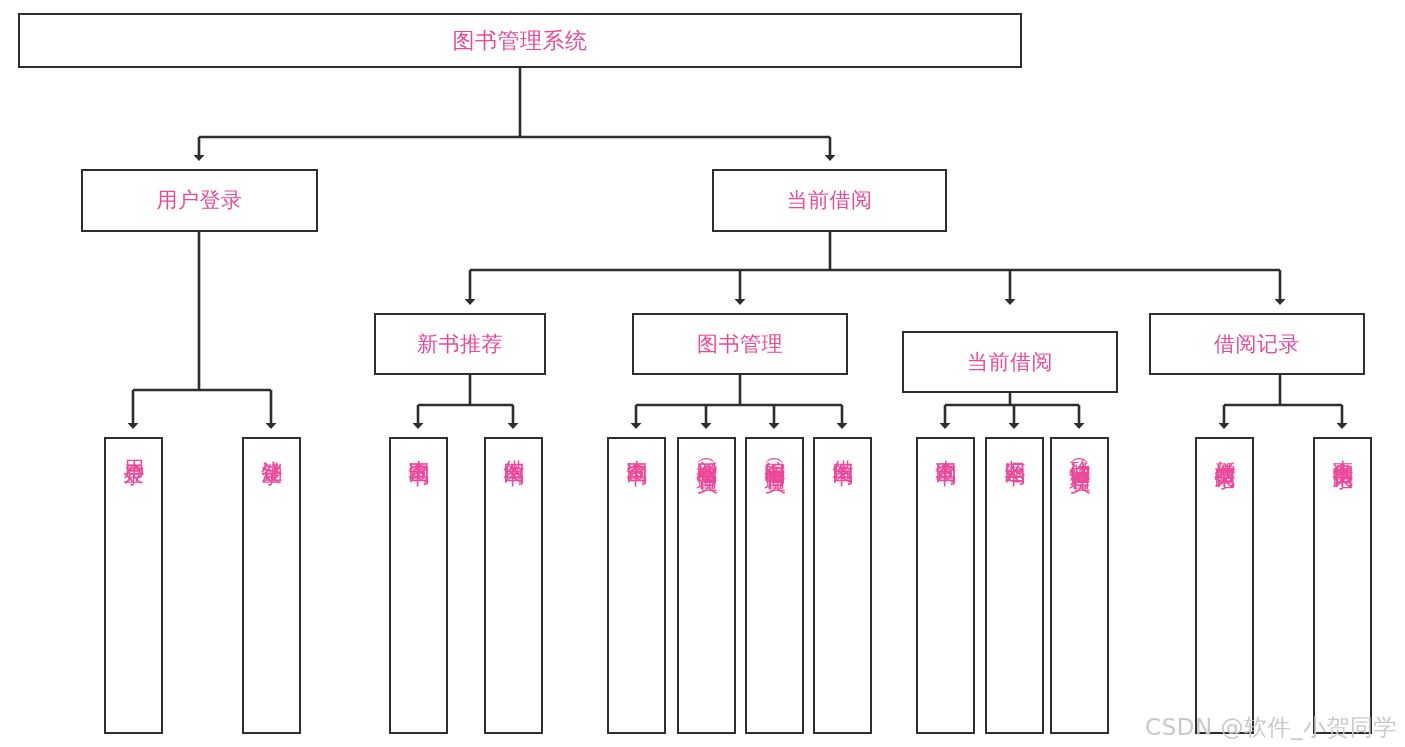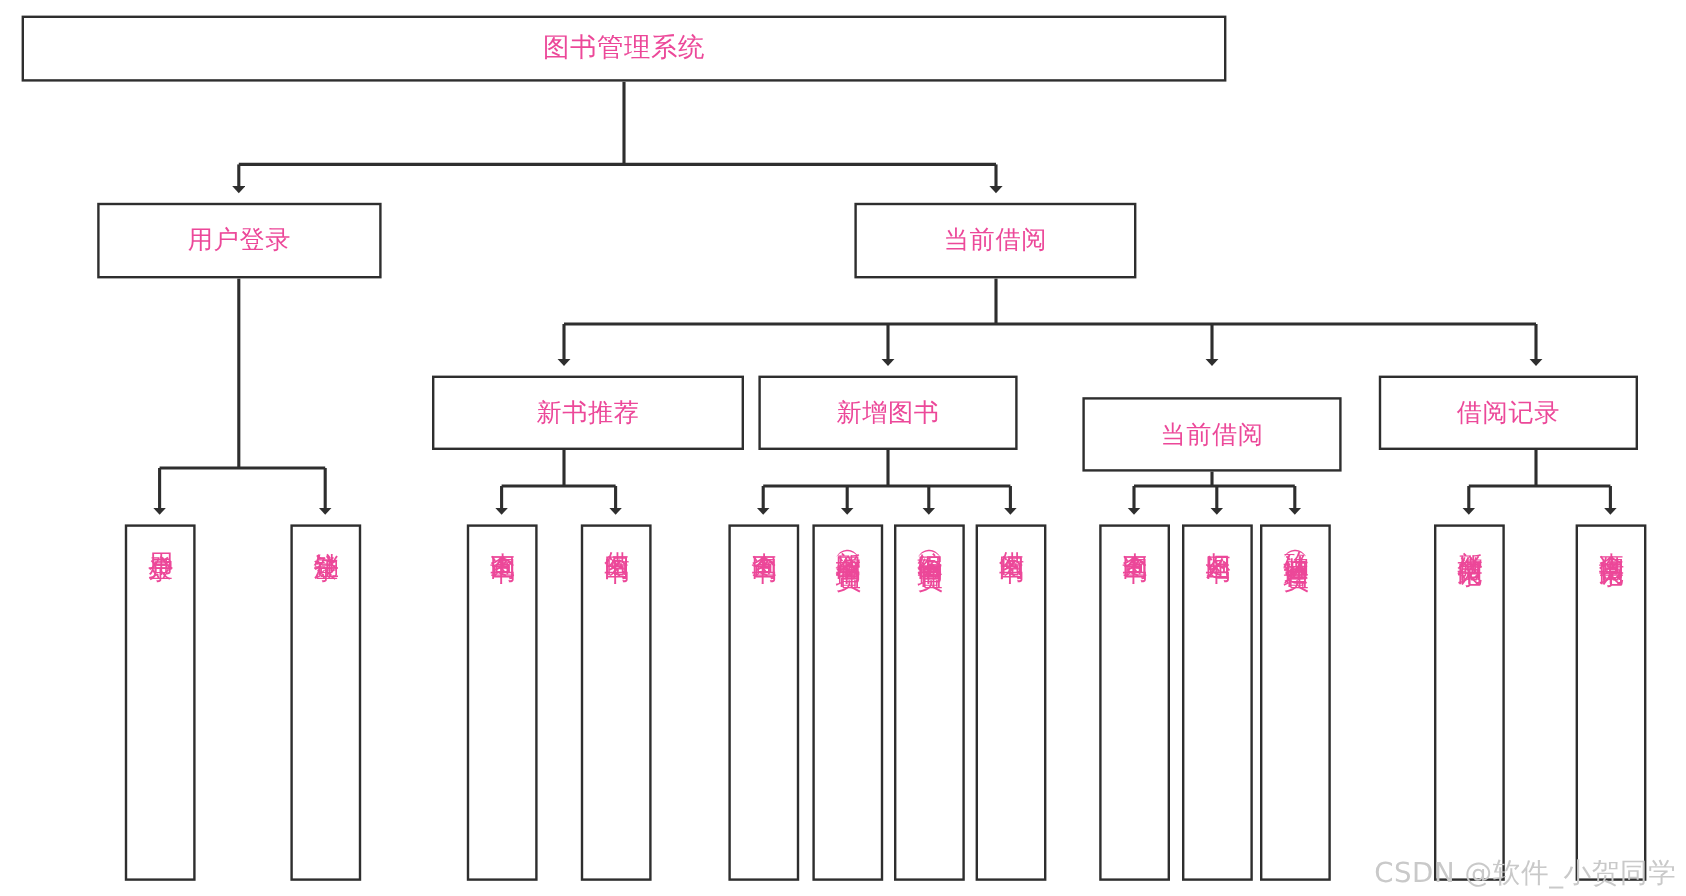--- a/index.html
+++ b/index.html
@@ -137,26 +137,26 @@
   </div>
 
   <div class="node horiz" style="left:81px; top:169px; width:237px; height:63px;">
     <span class="label">用户登录</span>
   </div>
 
   <div class="node horiz" style="left:712px; top:169px; width:235px; height:63px;">
     <span class="label">当前借阅</span>
   </div>
 
-  <div class="node horiz" style="left:360px; top:313px; width:260px; height:62px;">
+  <div class="node horiz" style="left:374px; top:313px; width:172px; height:62px;">
     <span class="label">新书推荐</span>
   </div>
 
   <div class="node horiz" style="left:632px; top:313px; width:216px; height:62px;">
-    <span class="label">新增图书</span>
+    <span class="label">图书管理</span>
   </div>
 
   <div class="node horiz" style="left:902px; top:331px; width:216px; height:62px;">
     <span class="label">当前借阅</span>
   </div>
 
   <div class="node horiz" style="left:1149px; top:313px; width:216px; height:62px;">
     <span class="label">借阅记录</span>
   </div>
 

